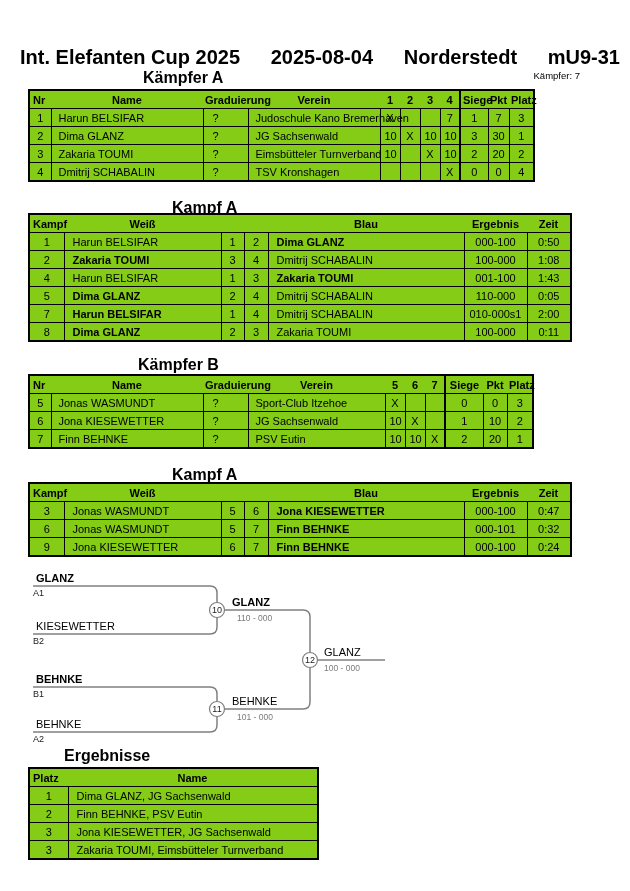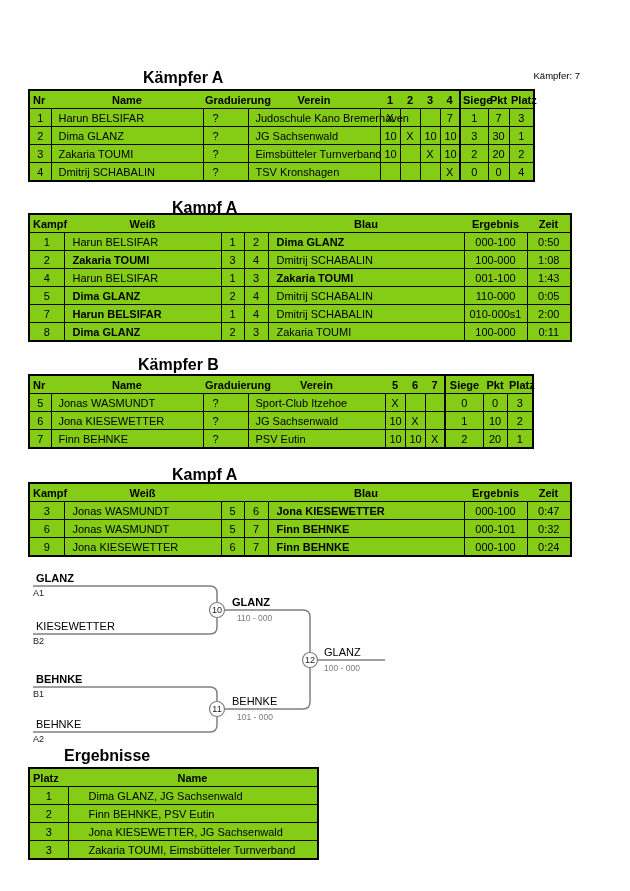--- a/index.html
+++ b/index.html
@@ -51,34 +51,40 @@
   
   .tK td { text-align:center; }
   .tK th:first-child { text-align:left; padding-left:3px; }
   .tK td:nth-child(2), .tK td:nth-child(5) { text-align:left; padding-left:8px; }
   .tK1 { left:28px; top:213px; width:542px; }
   .tK2 { left:28px; top:482px; width:542px; }
   
   .tE { left:28px; top:767px; width:289px; }
   .tE th:first-child { text-align:left; padding-left:3px; }
   .tE td { text-align:center; }
-  .tE td:nth-child(2) { text-align:left; padding-left:20px; }
+  .tE td:nth-child(2) { text-align:left; padding-left:8px; }
   
   .bracket { position:absolute; left:0; top:570px; width:630px; height:185px; }
   .bracket svg { position:absolute; left:0; top:0; }
   .bk-name { position:absolute; font-size:11px; white-space:nowrap; }
   .bk-name.bold { font-weight:bold; }
   .bk-seed { position:absolute; font-size:9px; color:#1a1a1a; }
   .bk-score { position:absolute; font-size:8.5px; color:#7a7a7a; white-space:nowrap; }
 </style>
 </head>
 <body>
 
 <div class="page">
 
+  <div class="page-title">
+    <span>Int. Elefanten Cup 2025</span>
+    <span>2025-08-04</span>
+    <span>Norderstedt</span>
+    <span>mU9-31</span>
+  </div>
 
   <div class="section-title" style="top:69px; left:143px;">Kämpfer A</div>
   <div class="count-label">Kämpfer: 7</div>
 
   <table class="sheet tA">
     <colgroup>
       <col style="width:22px">
         <col style="width:152px">
         <col style="width:45px">
         <col style="width:132px">

